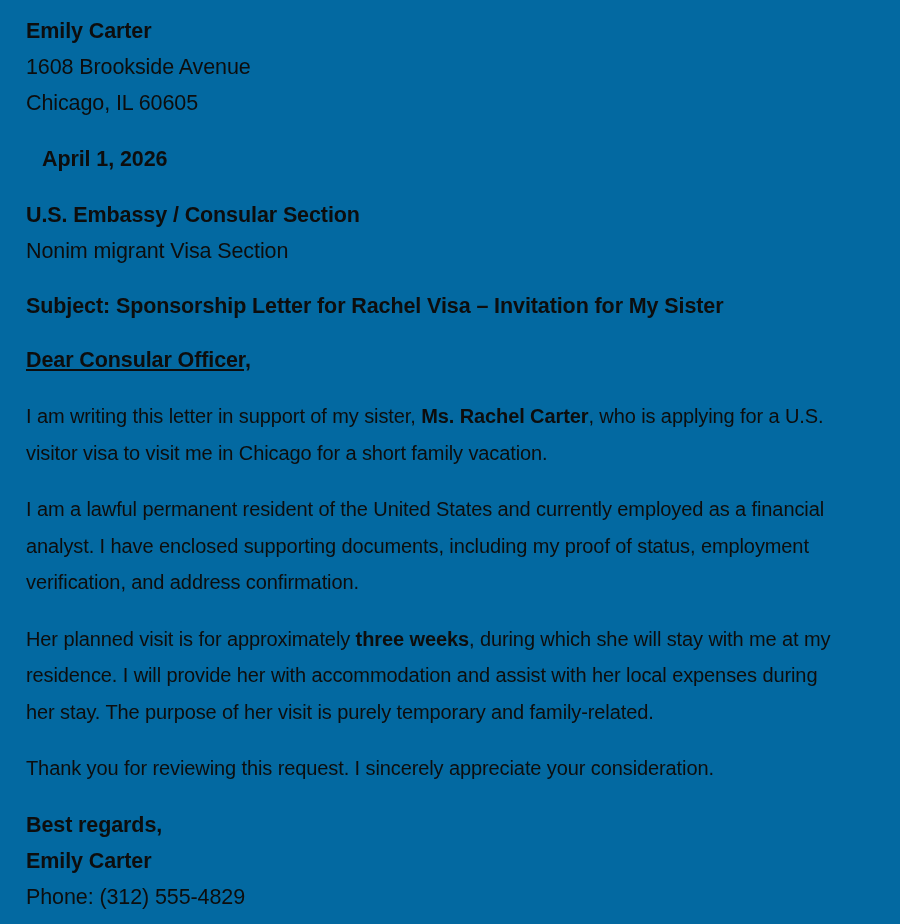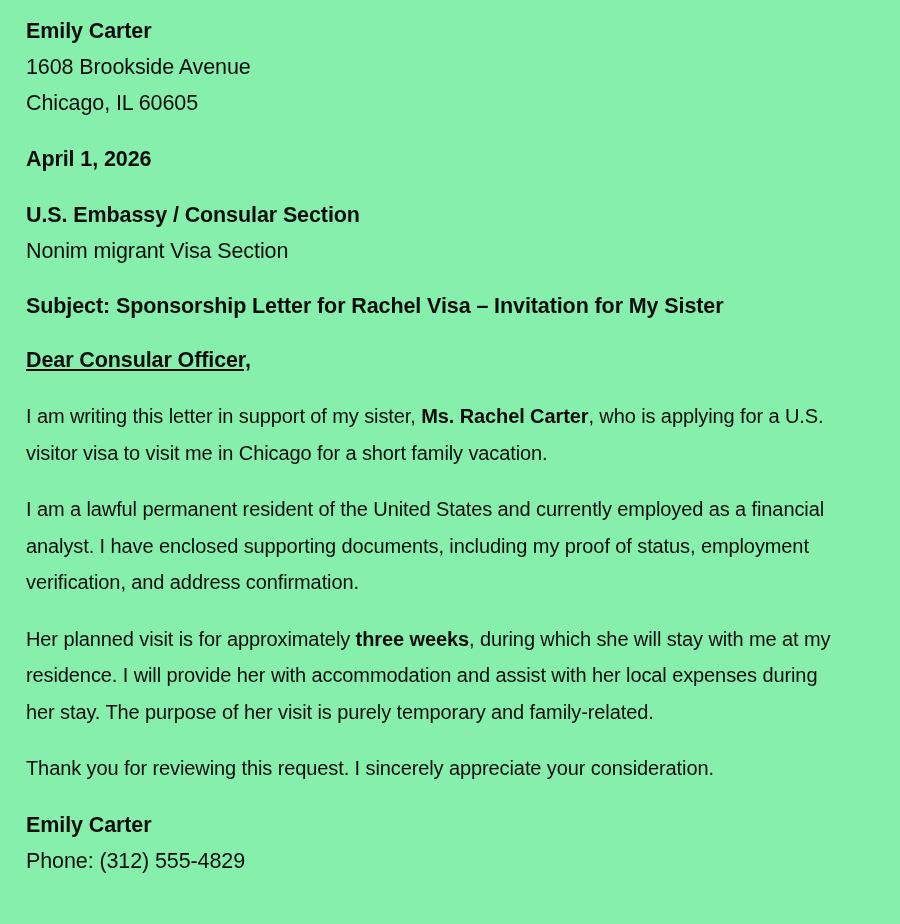--- a/index.html
+++ b/index.html
@@ -10,21 +10,21 @@
   }
   body {
     font-family: "Liberation Sans", "DejaVu Sans", sans-serif;
     color: #0d0d0d;
     -webkit-font-smoothing: antialiased;
   }
   .page {
     position: relative;
     width: 900px;
     height: 924px;
-    background: #86efac;
+    background: #0369a1;
     box-sizing: border-box;
     overflow: hidden;
   }
   .letter {
     padding: 13px 40px 0 26px;
     box-sizing: border-box;
     width: 900px;
   }
   
   .block {
@@ -47,21 +47,21 @@
     text-align: left;
   }
   .bold {
     font-weight: bold;
   }
   .regular {
     font-weight: normal;
   }
   
   .addr-block { margin-bottom: 20px; }
-  .date-block { margin-bottom: 20px; }
+  .date-block { margin-bottom: 20px; margin-left: 16px; }
   .recipient-block { margin-bottom: 19px; }
   .subject-block { margin-bottom: 18px; }
   .salutation-block { margin-bottom: 17px; text-decoration: underline; }
   .body-block { margin-bottom: 16px; }
   .closing-block { margin-bottom: 0; }
 </style>
 </head>
 <body>
 
 <div class="page">
@@ -97,18 +97,19 @@
       <p class="para"><span class="regular">I am a lawful permanent resident of the United States and currently employed as a financial analyst. I have enclosed supporting documents, including my proof of status, employment verification, and address confirmation.</span></p>
     </div>
     <div class="block body-block">
       <p class="para"><span class="regular">Her planned visit is for approximately </span><span class="bold">three weeks</span><span class="regular">, during which she will stay with me at my residence. I will provide her with accommodation and assist with her local expenses during her stay. The purpose of her visit is purely temporary and family-related.</span></p>
     </div>
     <div class="block body-block">
       <p class="para"><span class="regular">Thank you for reviewing this request. I sincerely appreciate your consideration.</span></p>
     </div>
 
     <div class="block closing-block">
+      <div class="line bold">Best regards,</div>
       <div class="line bold">Emily Carter</div>
       <div class="line regular">Phone: (312) 555-4829</div>
     </div>
 
   </div>
 </div>
 
 </body></html>

